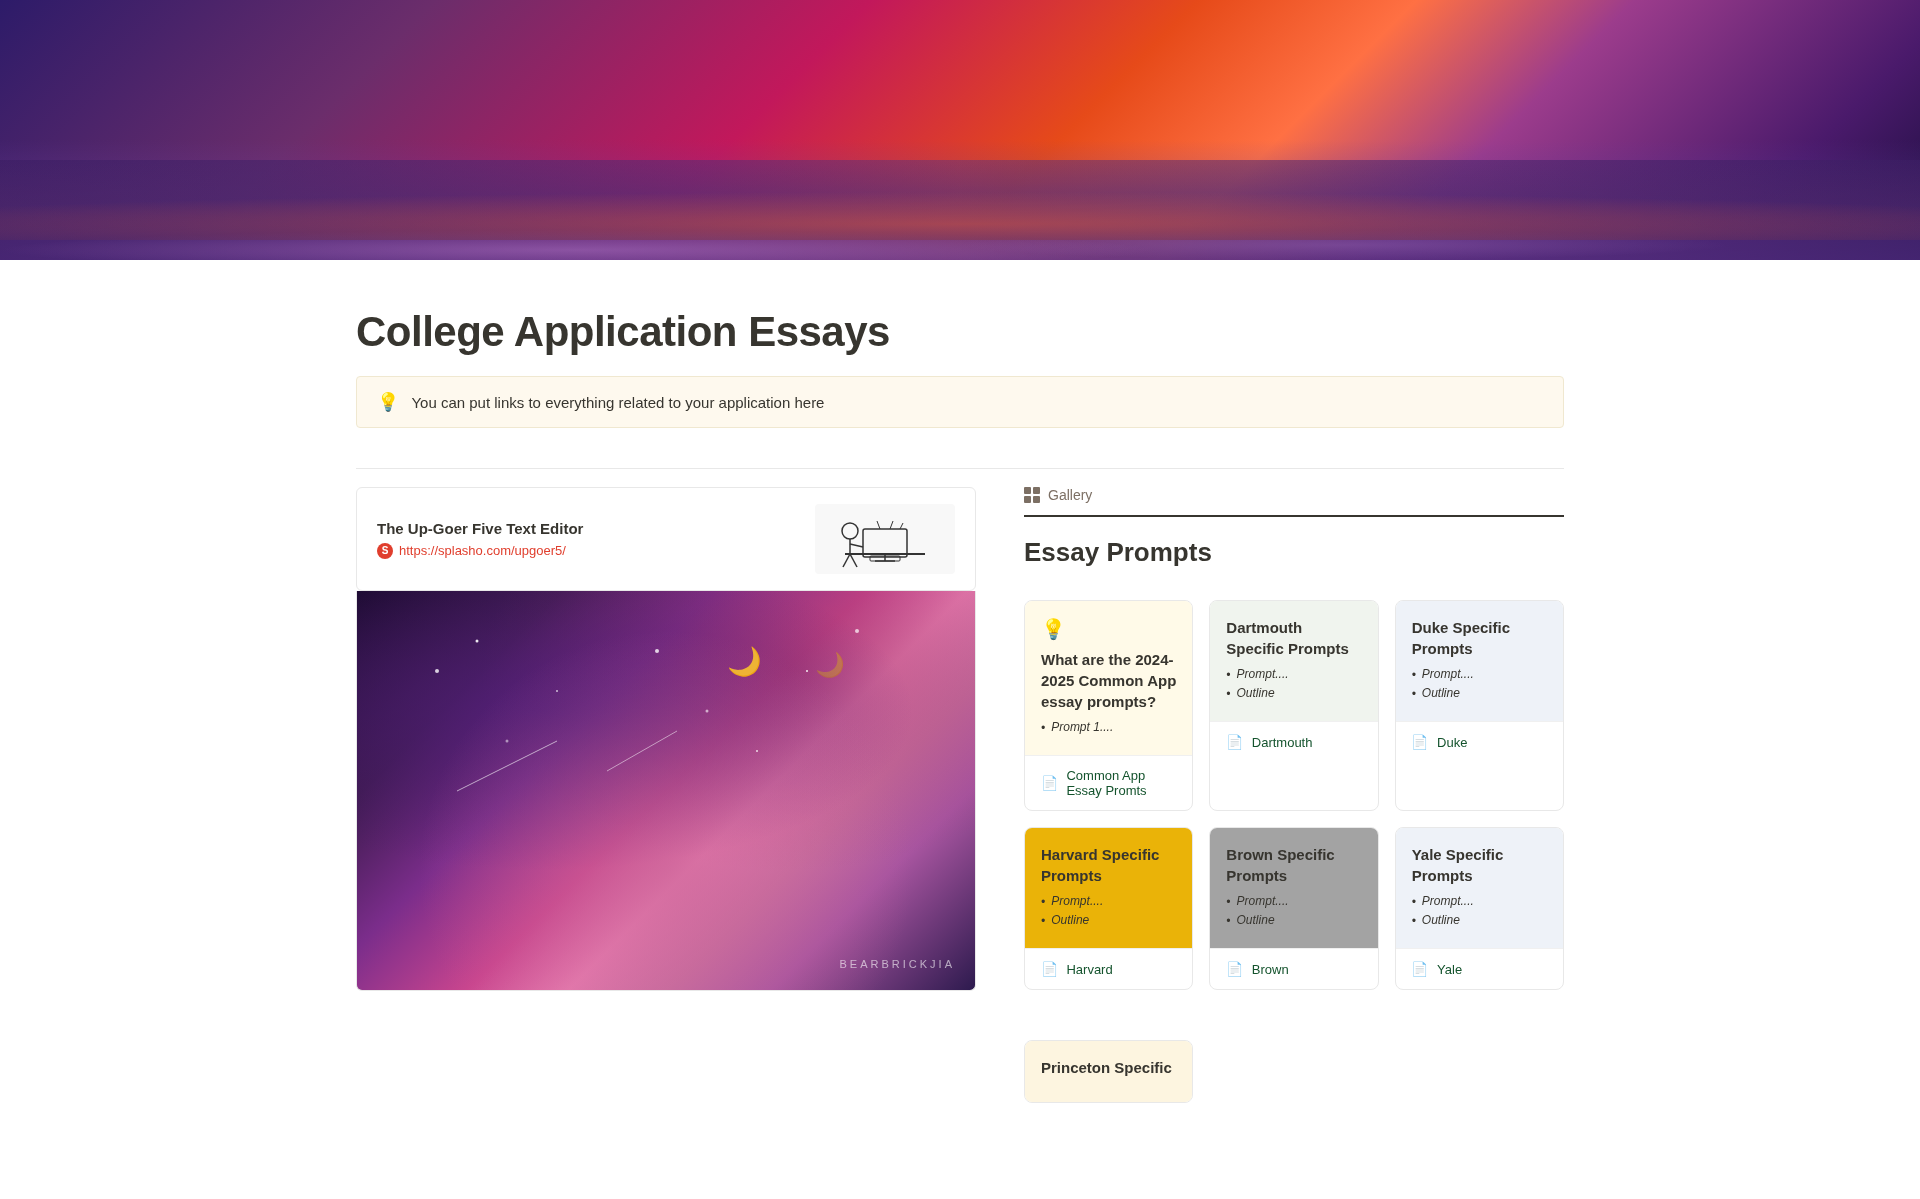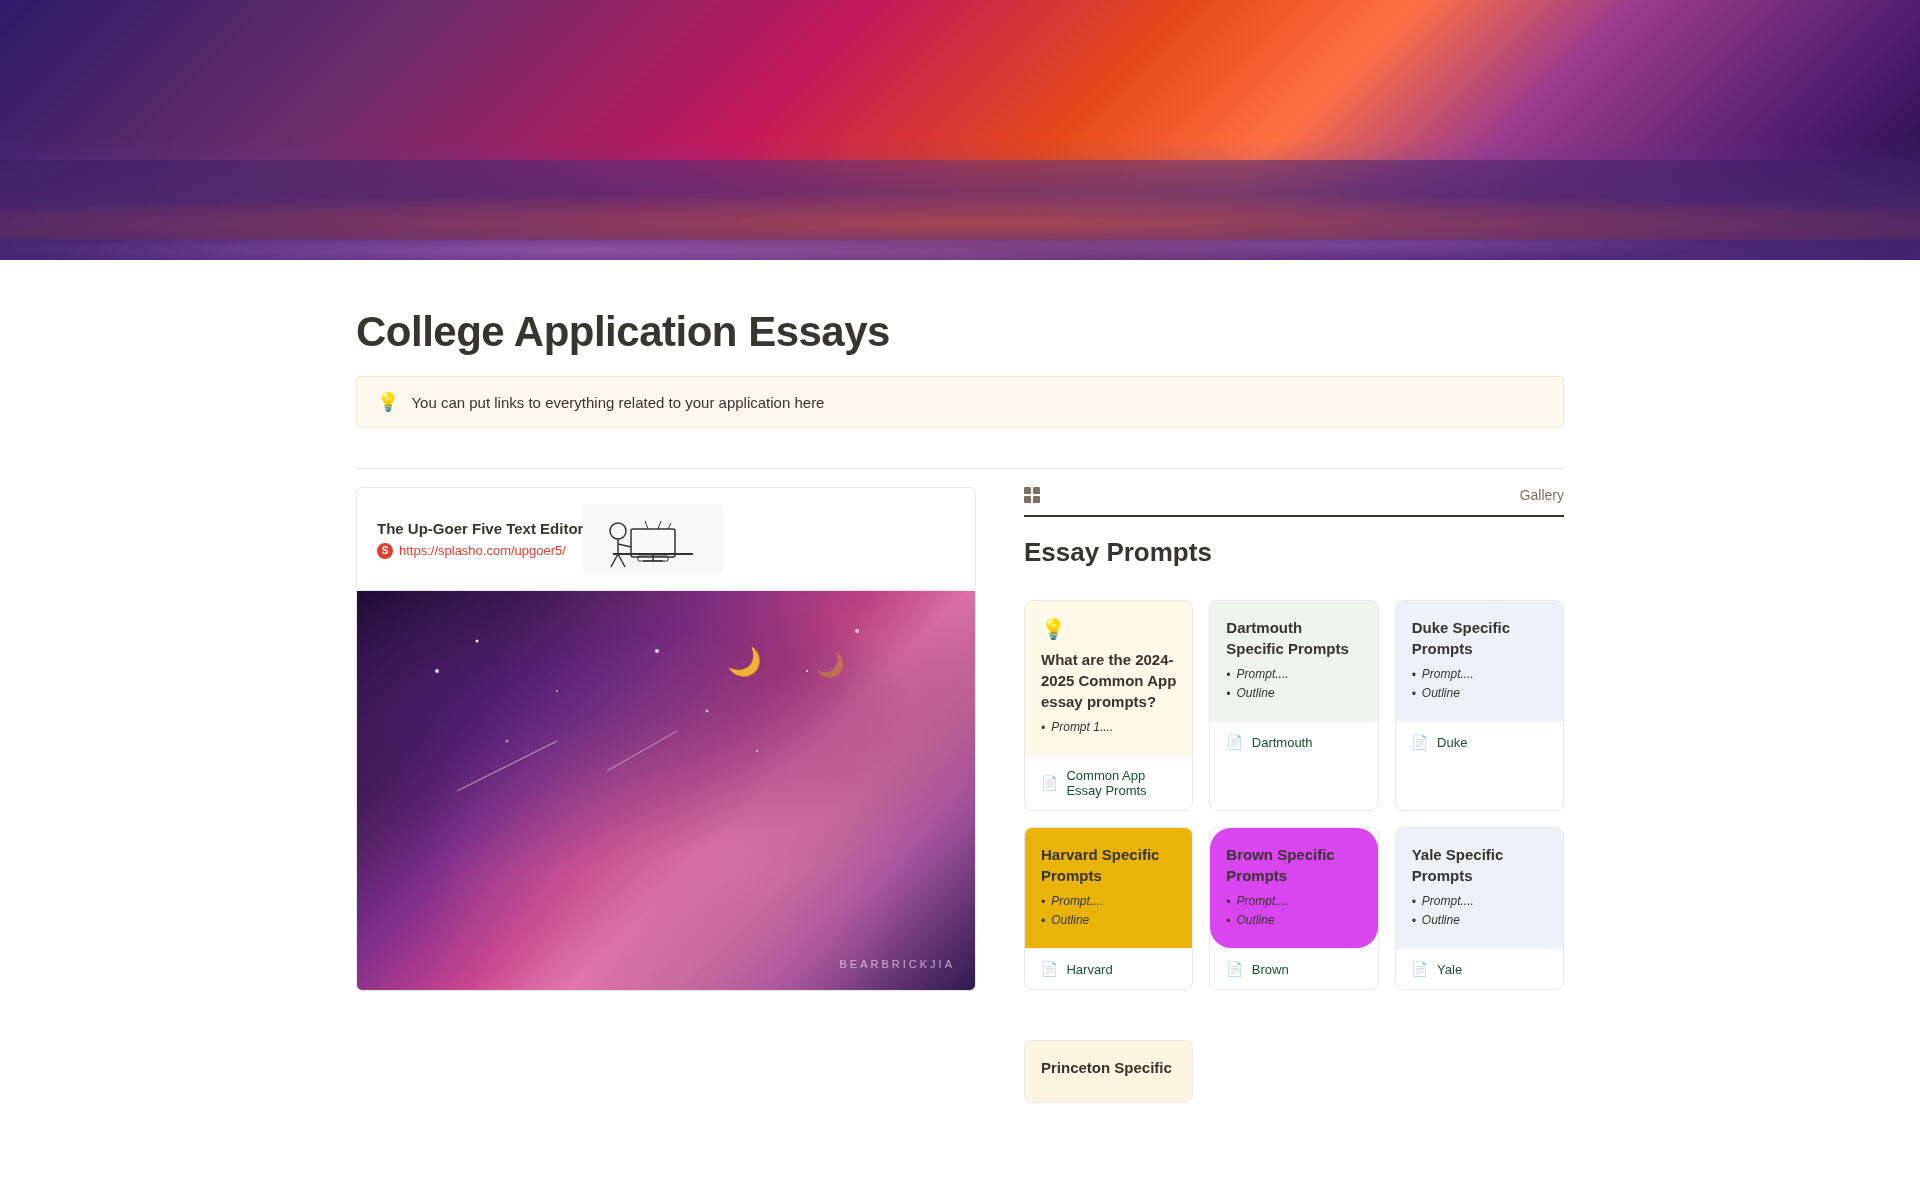--- a/index.html
+++ b/index.html
@@ -104,21 +104,21 @@
       flex-direction: column;
       gap: 0;
     }
 
     .link-card {
       border: 1px solid #e8e8e8;
       border-radius: 6px;
       overflow: hidden;
       display: flex;
       align-items: center;
-      justify-content: flex-start;
+      justify-content: space-between;
       padding: 16px 20px;
       background: #ffffff;
       cursor: pointer;
     }
 
     .link-card-info {
       display: flex;
       flex-direction: column;
       gap: 6px;
     }
@@ -214,21 +214,20 @@
       gap: 16px;
     }
 
     .gallery-header {
       display: flex;
       align-items: center;
       gap: 8px;
       padding-bottom: 12px;
       border-bottom: 2px solid #37352f;
       margin-bottom: 4px;
-      justify-content: space-between;
     }
 
     .gallery-icon {
       display: flex;
       align-items: center;
       gap: 2px;
     }
 
     .gallery-icon-grid {
       display: grid;
@@ -274,21 +273,21 @@
     .essay-card-preview {
       padding: 16px;
       min-height: 110px;
       position: relative;
     }
 
     .essay-card-preview.yellow-bg { background: #fffae8; }
     .essay-card-preview.green-bg { background: #f0f4ee; }
     .essay-card-preview.blue-bg { background: #eef2f8; }
     .essay-card-preview.pink-bg { background: #eab308; }
-    .essay-card-preview.purple-bg { background: #d946ef; border-radius: 21px; }
+    .essay-card-preview.purple-bg { background: #a3a3a3; }
 
     .essay-card-preview-icon {
       font-size: 20px;
       margin-bottom: 8px;
     }
 
     .essay-card-preview-title {
       font-size: 15px;
       font-weight: 600;
       color: #37352f;

